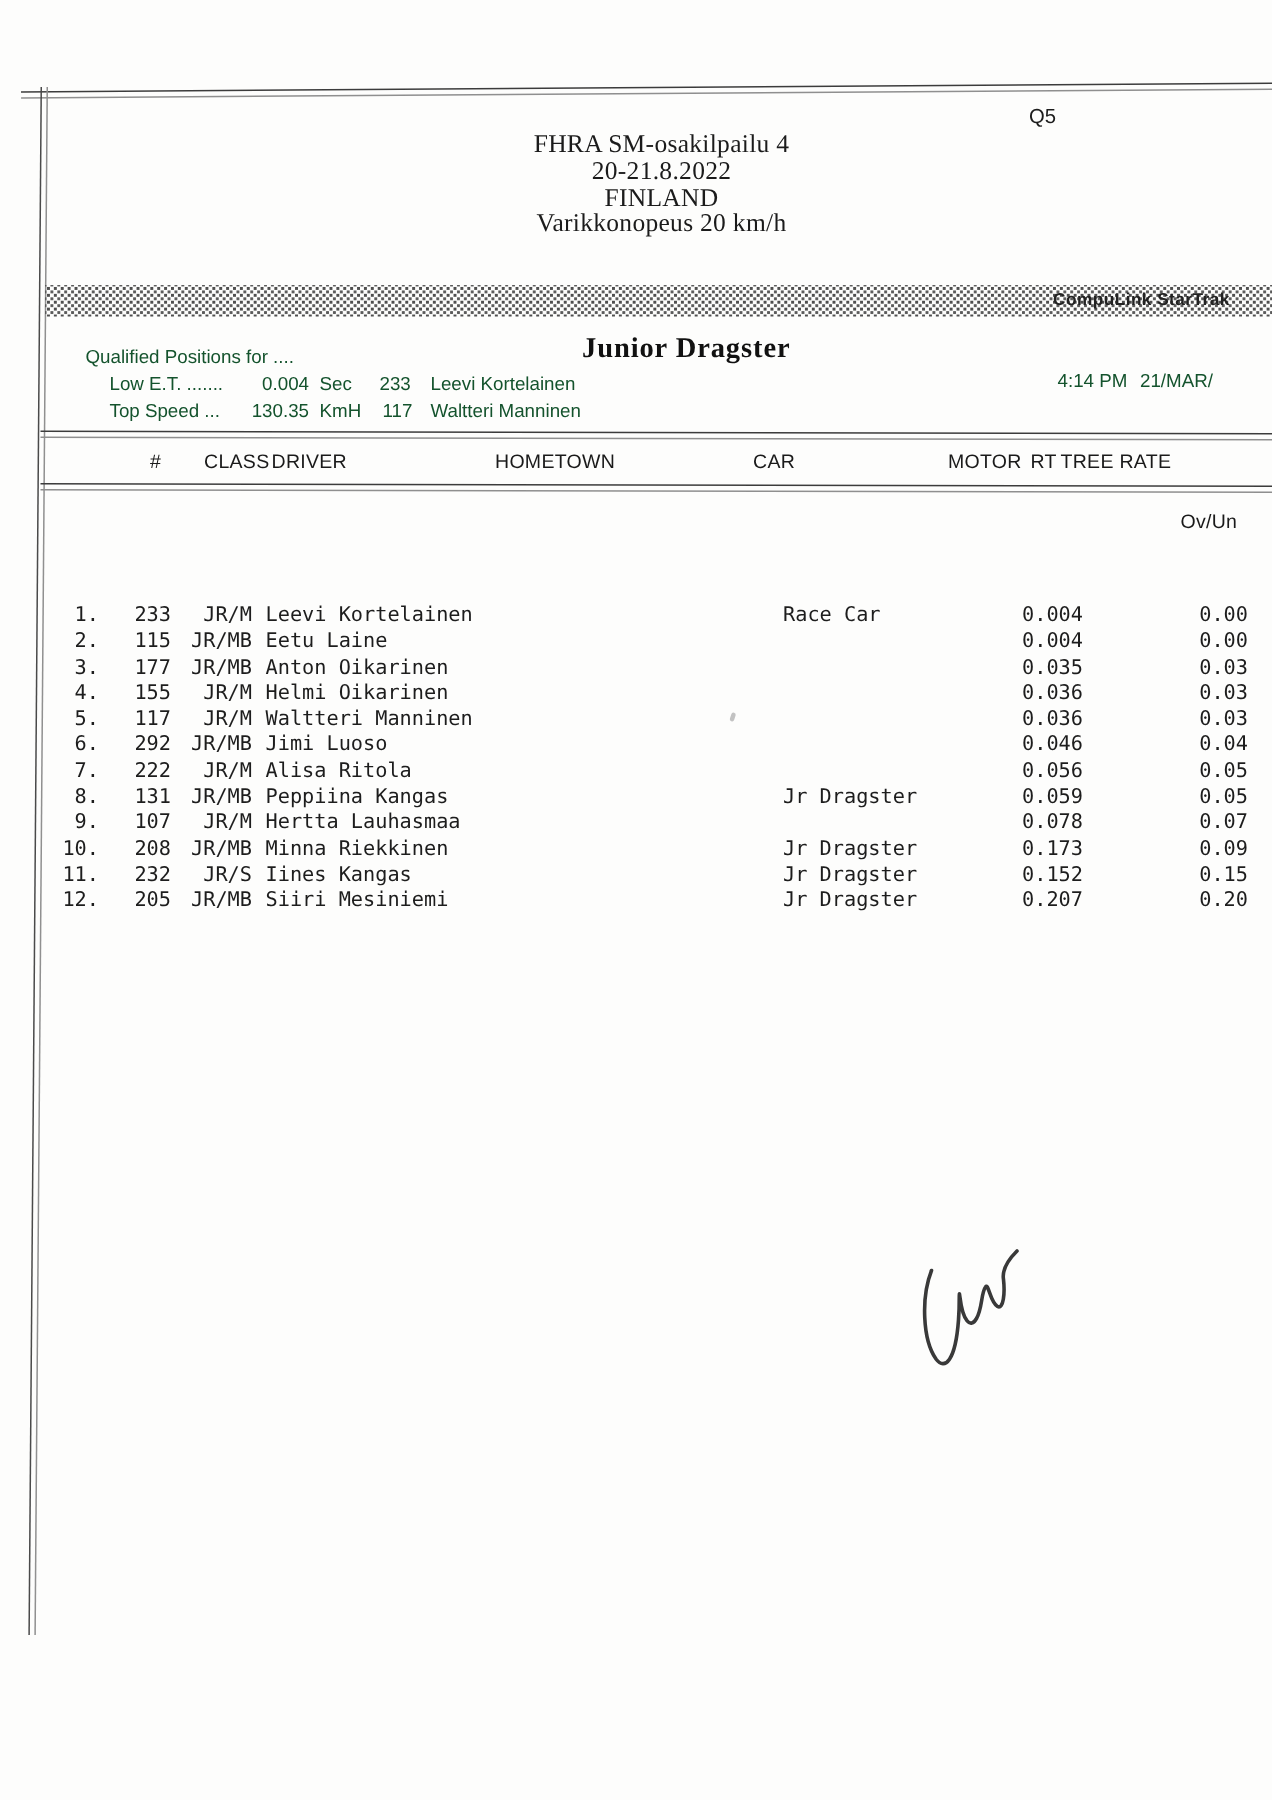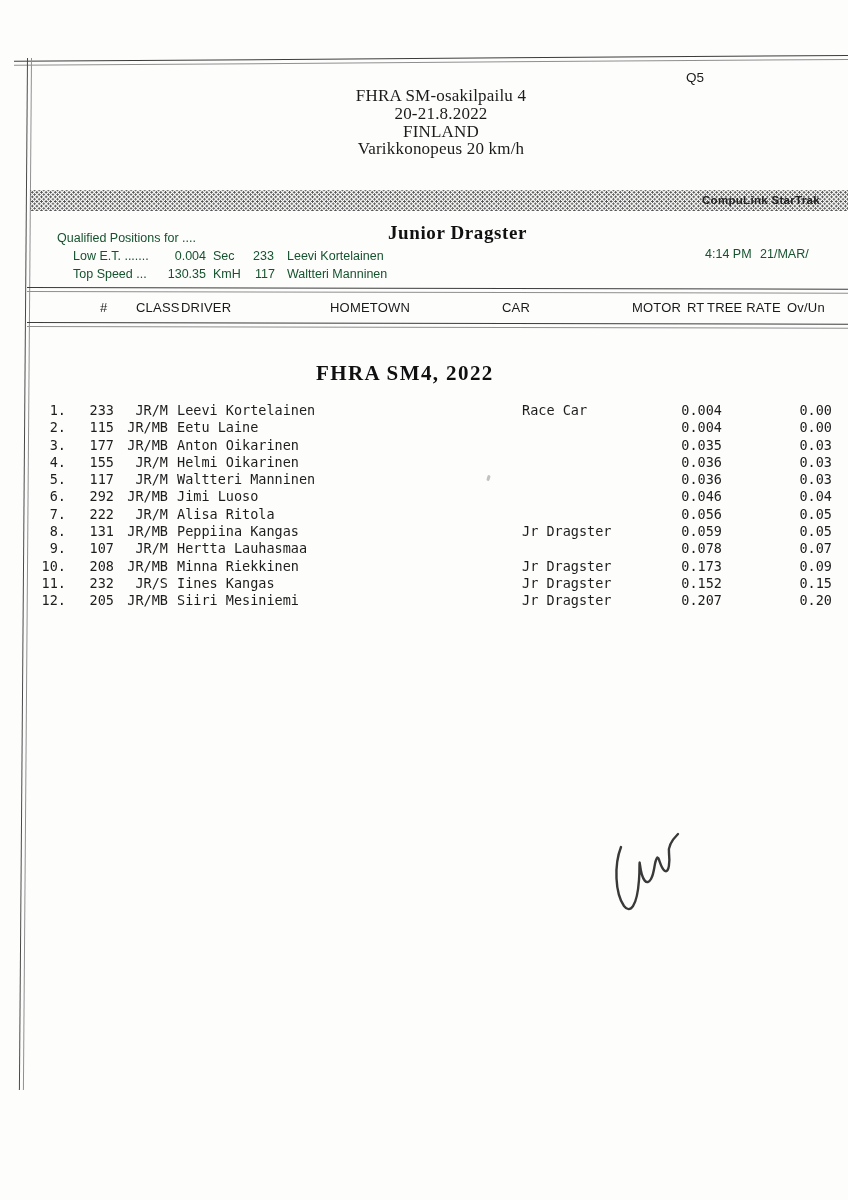--- a/index.html
+++ b/index.html
@@ -99,24 +99,23 @@
 
   <div class="rule dline-h rule-a"></div>
   <div class="colhead" style="left:100px;">#</div>
   <div class="colhead" style="left:136px;">CLASS</div>
   <div class="colhead" style="left:181px;">DRIVER</div>
   <div class="colhead" style="left:330px;">HOMETOWN</div>
   <div class="colhead" style="left:502px;">CAR</div>
   <div class="colhead" style="left:632px;">MOTOR</div>
   <div class="colhead" style="left:687px;">RT</div>
   <div class="colhead" style="left:707px;">TREE RATE</div>
-  <div class="colhead" style="left:787px;">Ov/Un</div>
+  <div class="colhead" style="left:787px;margin-top:40px;">Ov/Un</div>
   <div class="rule dline-h rule-b"></div>
 
-  <div class="section-title">FHRA SM4, 2022</div>
 
   <div class="rows">
     <div class="trow" style="top:0px">
       <span class="cell c-pos">1.</span>
       <span class="cell c-num">233</span>
       <span class="cell c-cls">JR/M</span>
       <span class="cell c-drv">Leevi Kortelainen</span>
       <span class="cell c-htn"></span>
       <span class="cell c-car">Race Car</span>
       <span class="cell c-mot"></span>

